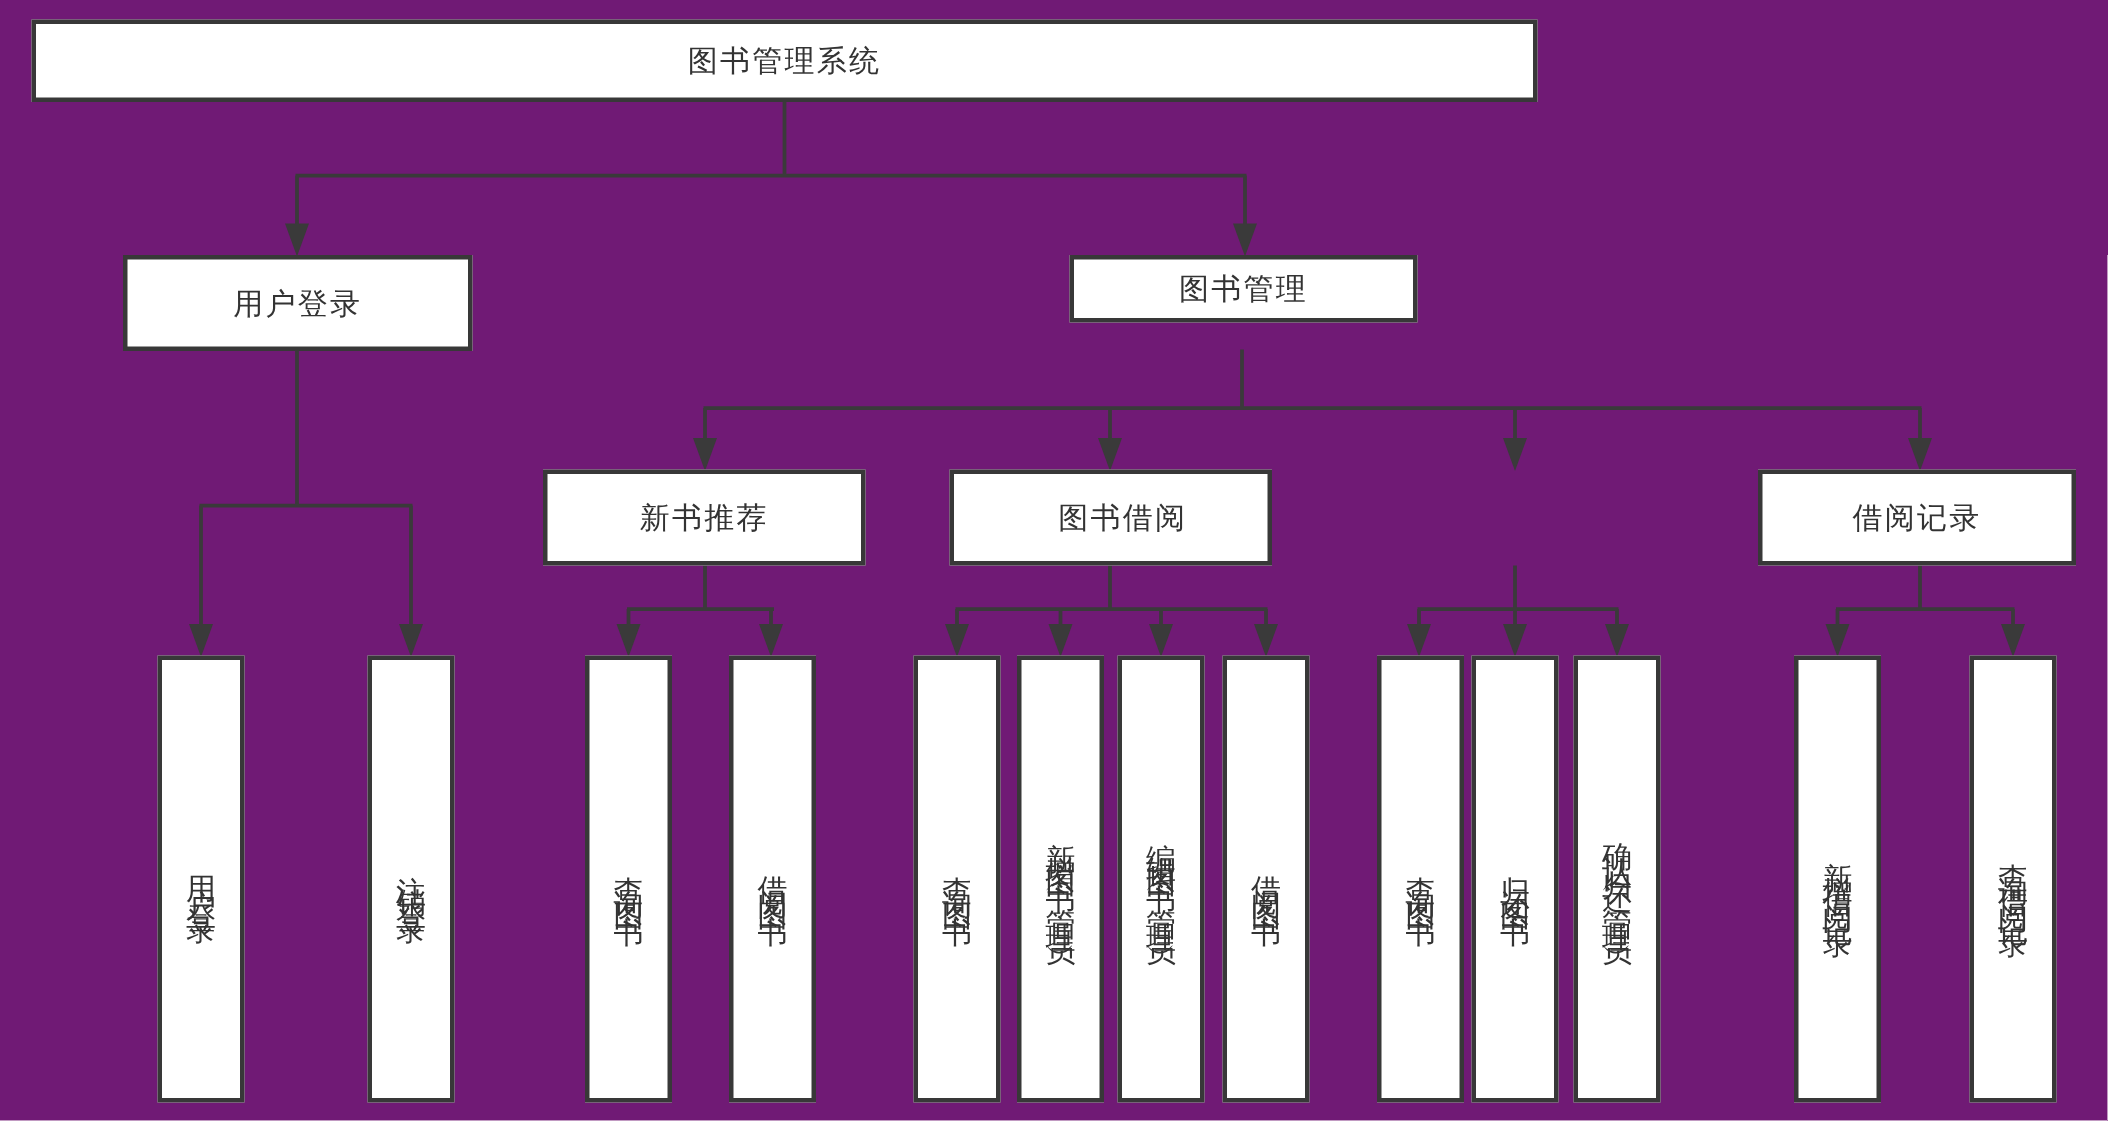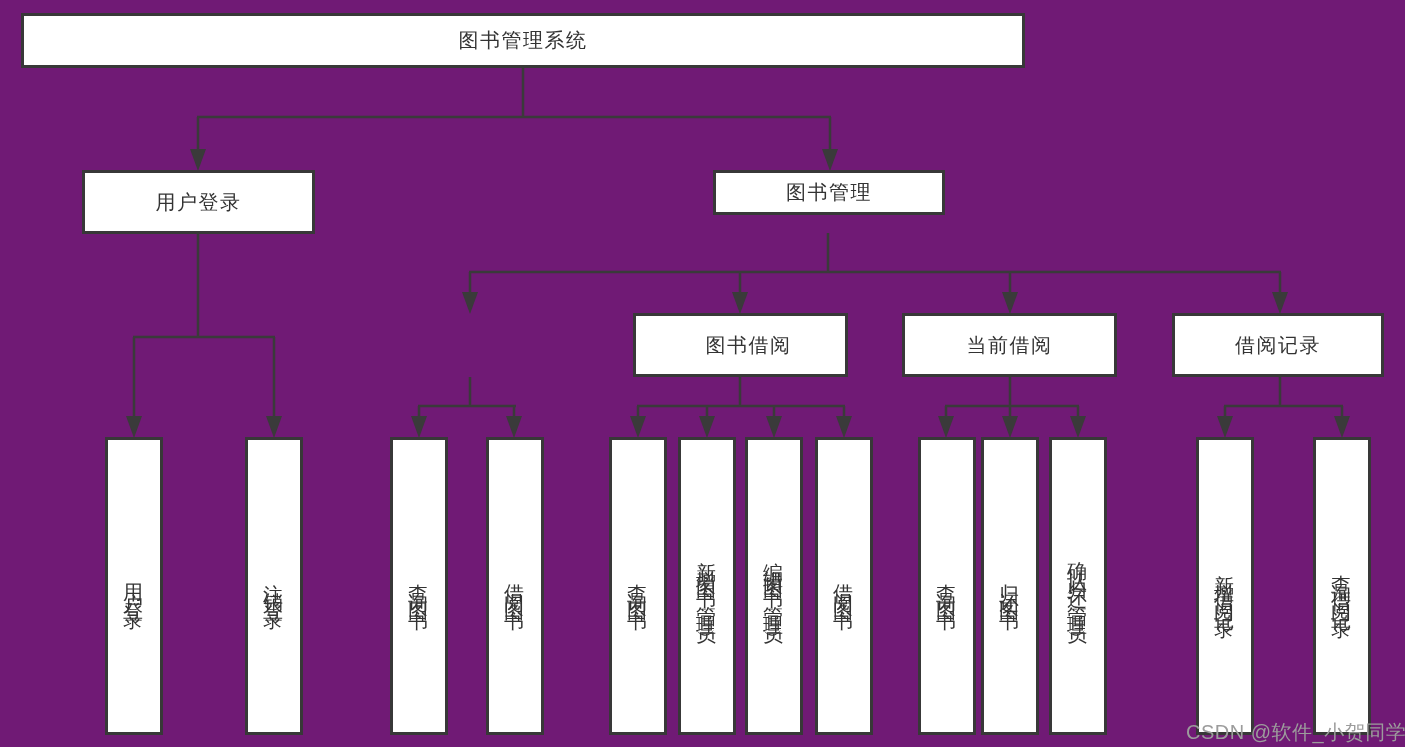--- a/index.html
+++ b/index.html
@@ -89,37 +89,36 @@
         <polygon points="1217,416 1233,416 1225,438" fill="#3a3a3a"></polygon>
         <polygon points="1334,416 1350,416 1342,438" fill="#3a3a3a"></polygon>
       </g>
   </svg>
 
   <div class="node" style="left:21px;top:13px;width:1004px;height:55px;">图书管理系统</div>
 
   <div class="node" style="left:82px;top:170px;width:233px;height:64px;">用户登录</div>
   <div class="node" style="left:713px;top:170px;width:232px;height:45px;">图书管理</div>
 
+  <div class="node" style="left:362px;top:313px;width:215px;height:64px;">新书推荐</div>
   <div class="node" style="left:633px;top:313px;width:215px;height:64px;padding-left:16px;">图书借阅</div>
-  <div class="node" style="left:902px;top:313px;width:215px;height:64px;">当前借阅</div>
   <div class="node" style="left:1172px;top:313px;width:212px;height:64px;">借阅记录</div>
 
   <div class="leaf" style="left:105px;">用户登录</div>
   <div class="leaf" style="left:245px;">注销登录</div>
 
   <div class="leaf" style="left:390px;">查询图书</div>
   <div class="leaf" style="left:486px;">借阅图书</div>
 
   <div class="leaf" style="left:609px;">查询图书</div>
   <div class="leaf" style="left:678px;">新增图书（管理员）</div>
   <div class="leaf" style="left:745px;">编辑图书（管理员）</div>
   <div class="leaf" style="left:815px;">借阅图书</div>
 
   <div class="leaf" style="left:918px;">查询图书</div>
   <div class="leaf" style="left:981px;">归还图书</div>
   <div class="leaf" style="left:1049px;">确认归还（管理员）</div>
 
   <div class="leaf" style="left:1196px;">新增借阅记录</div>
   <div class="leaf" style="left:1313px;">查询借阅记录</div>
 
-  <div class="watermark">CSDN @软件_小贺同学</div>
 
 </div>
 
 </body></html>

